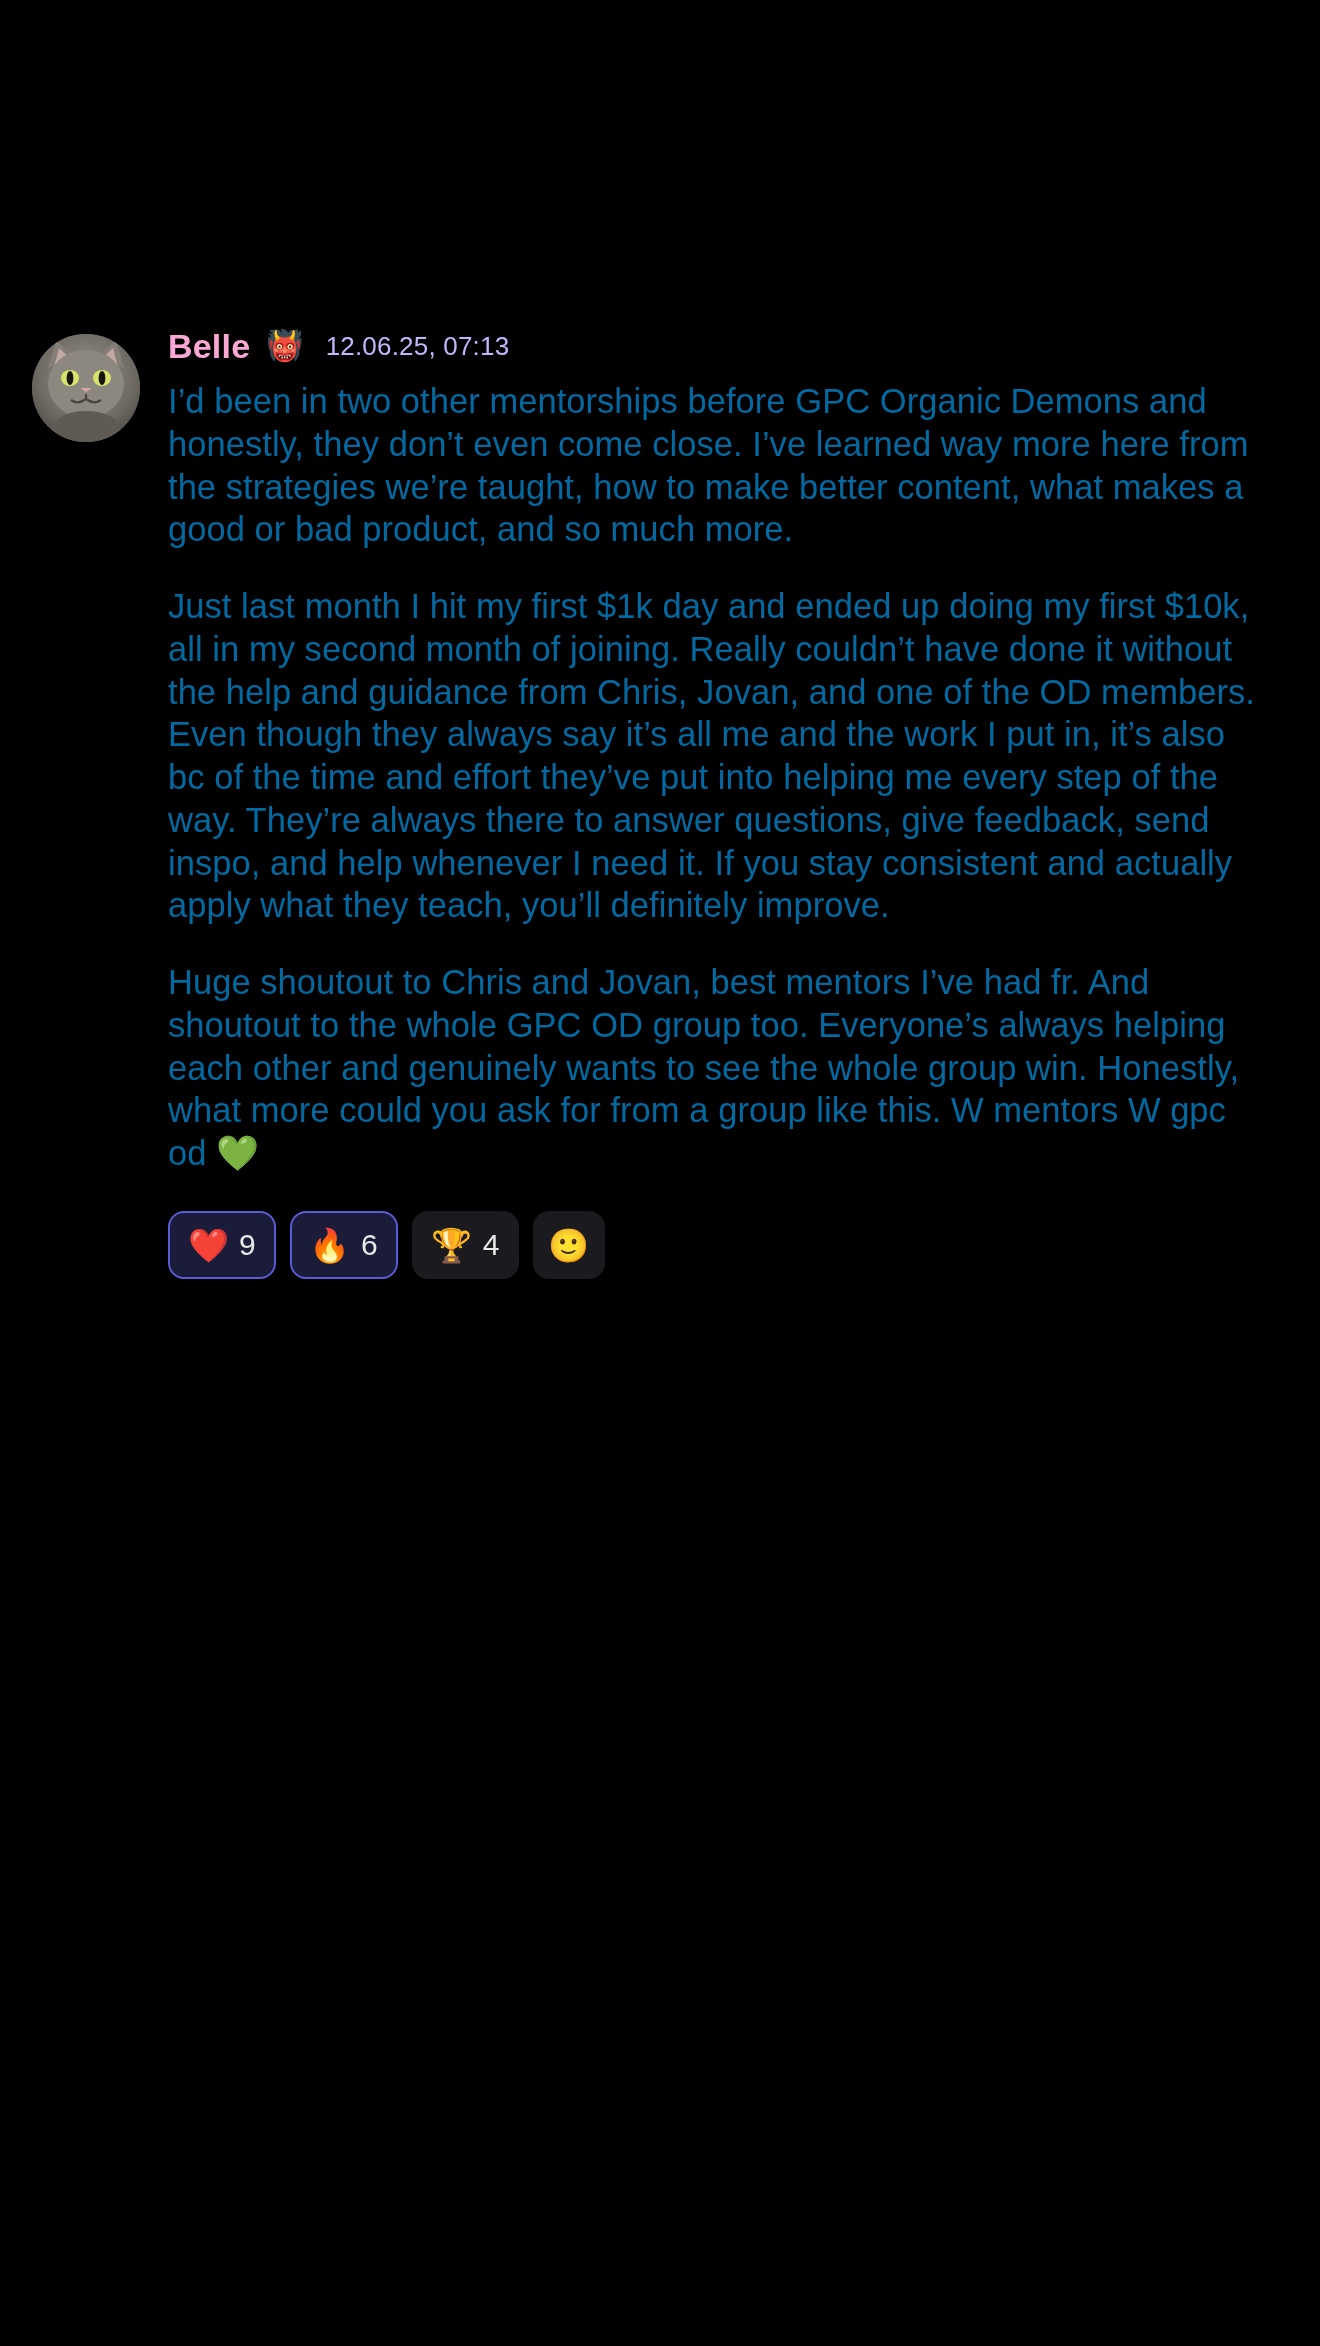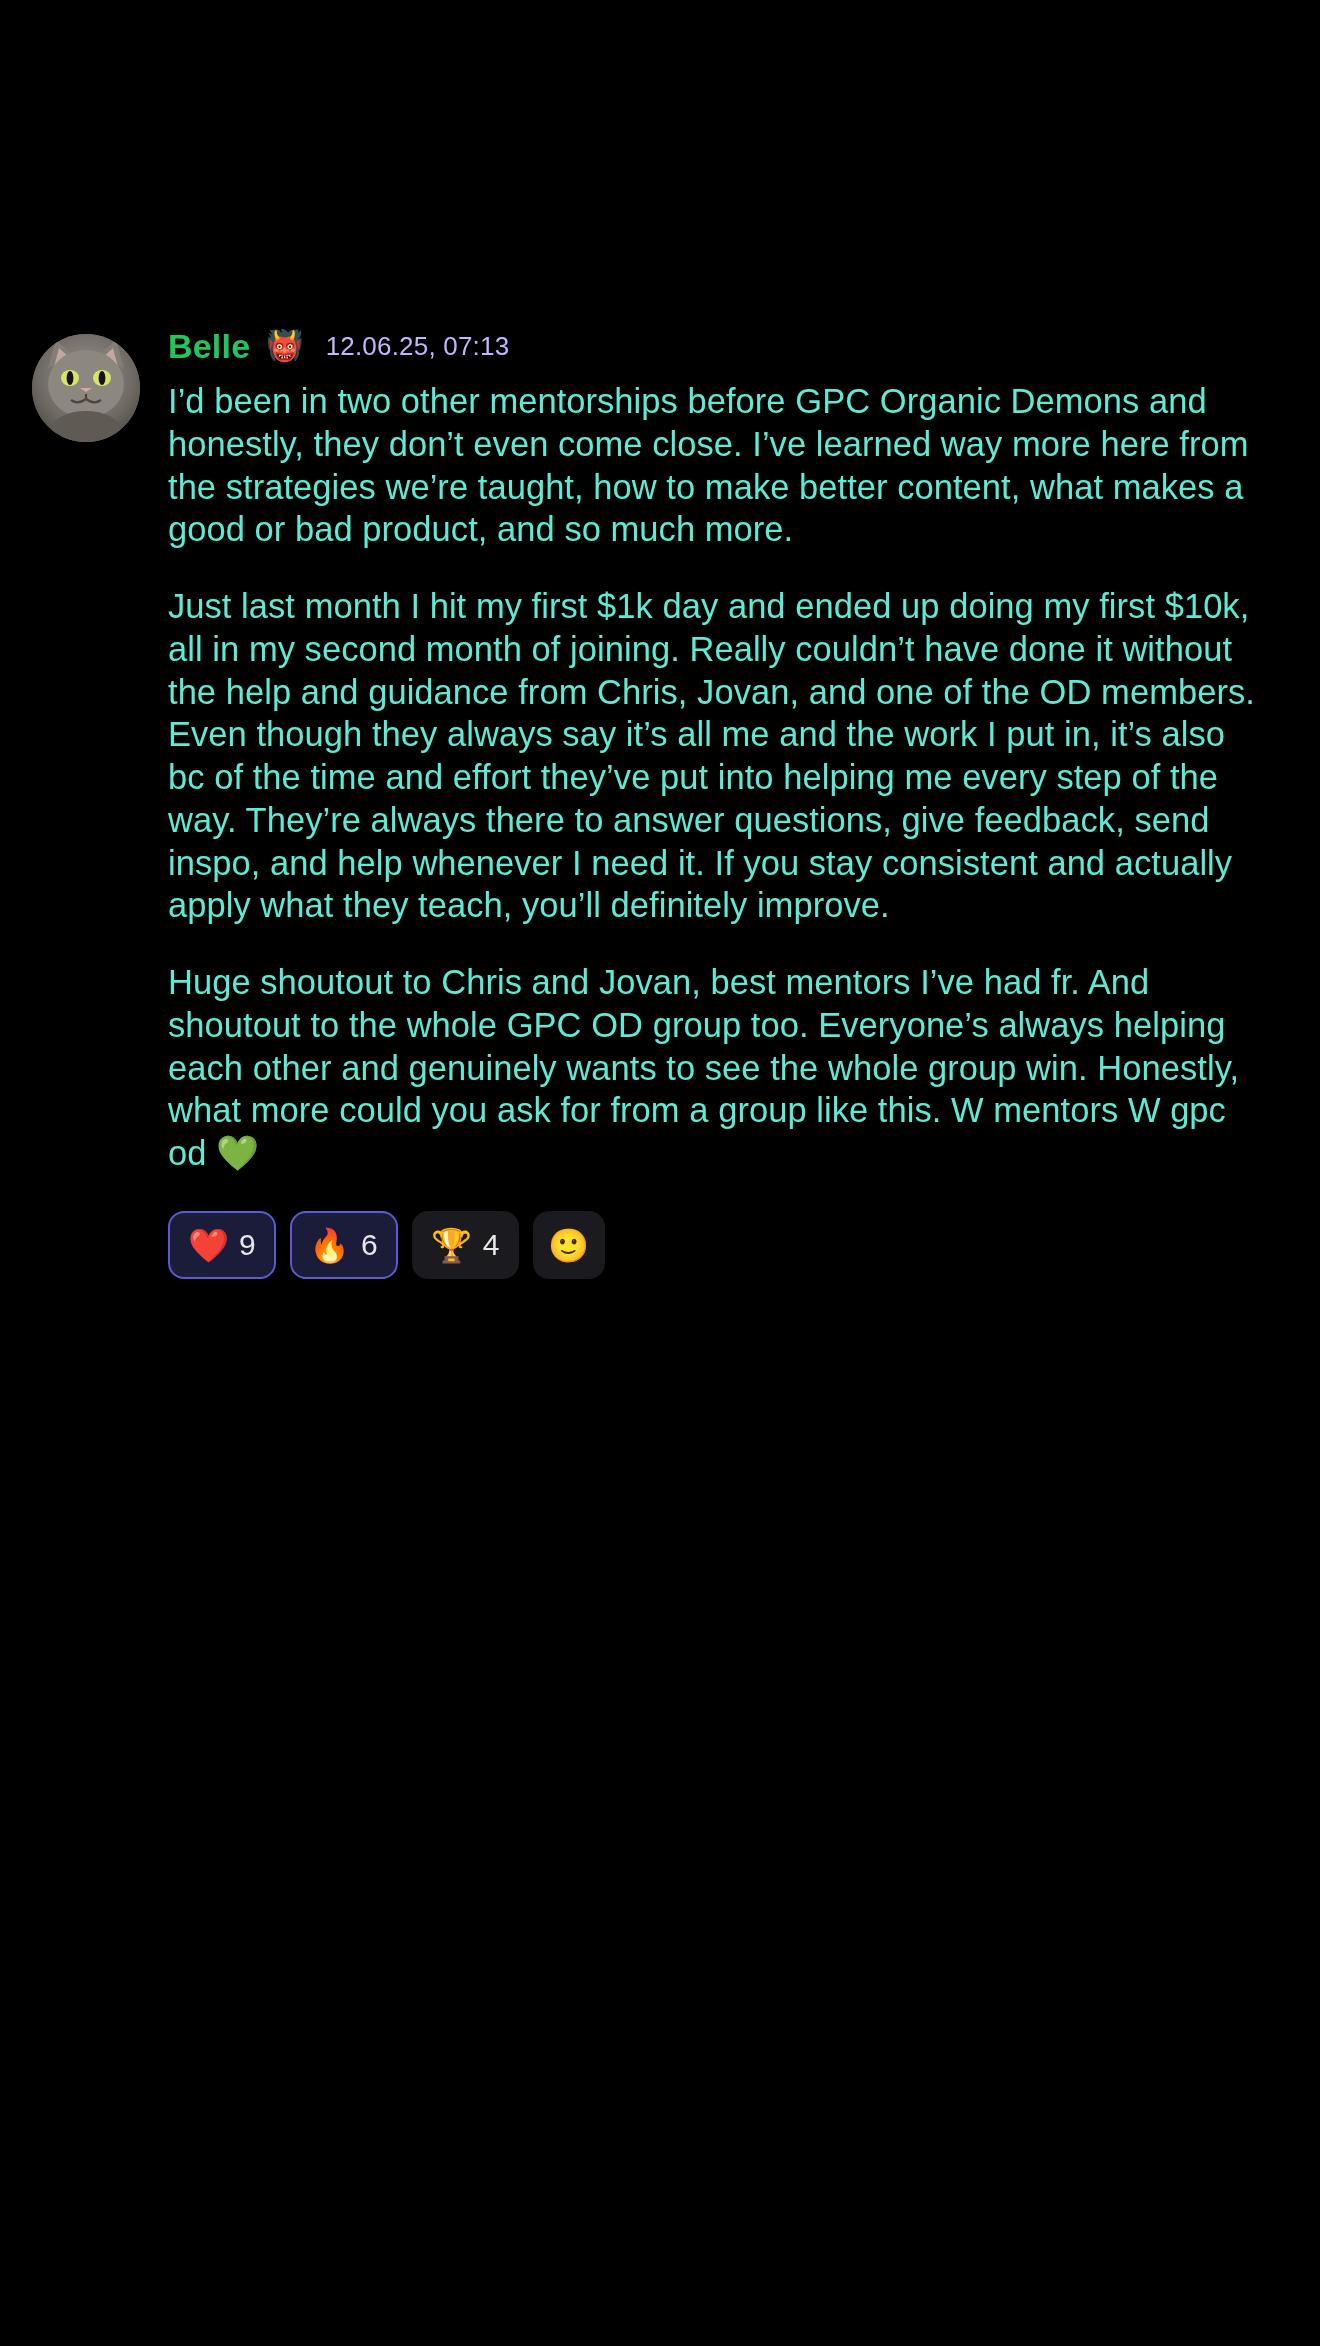--- a/index.html
+++ b/index.html
@@ -43,39 +43,39 @@
   }
 
   .msg-header {
     display: flex;
     align-items: center;
     height: 52px;
   }
   .author {
     font-size: 34px;
     font-weight: bold;
-    color: #22c55e;
+    color: #f9a8d4;
     letter-spacing: 0.2px;
   }
   .author-emoji {
     font-size: 30px;
     margin-left: 16px;
     line-height: 1;
   }
   .timestamp {
     font-size: 26px;
     color: #c4b5fd;
     margin-left: 22px;
     letter-spacing: 0.2px;
   }
 
   .msg-text {
     font-size: 34.5px;
     line-height: 1.24;
-    color: #5eead4;
+    color: #0369a1;
     margin-top: 8px;
     letter-spacing: 0.05px;
   }
   .para { margin: 0 0 34px 0; }
   .para:last-child { margin-bottom: 11px; }
 
   .reactions {
     display: flex;
     align-items: center;
     gap: 14px;

